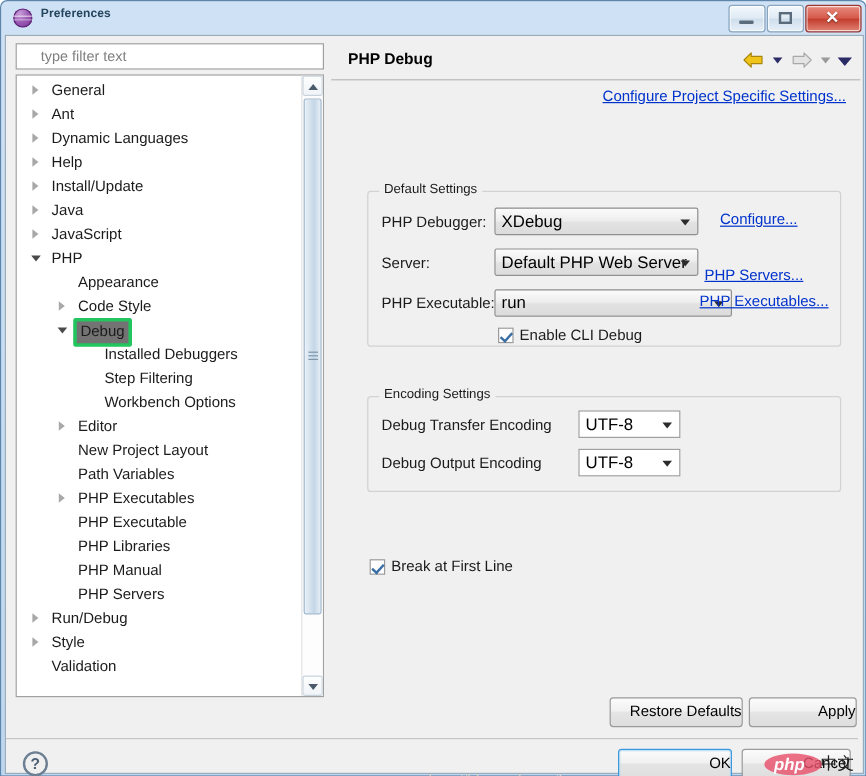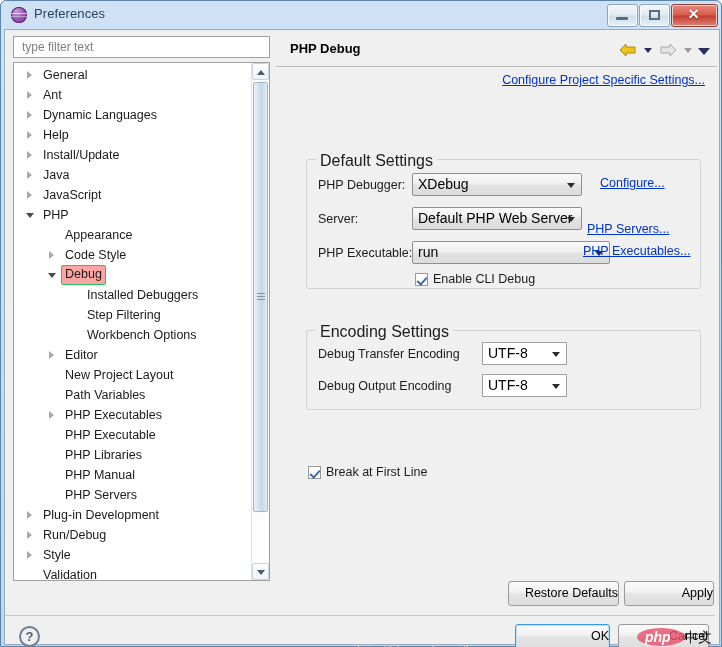--- a/index.html
+++ b/index.html
@@ -44,22 +44,22 @@
     background: rgba(255,255,255,0.65);
   }
   .title-icon::after {
     content: "";
     position: absolute; left: 0; top: 9px;
     width: 16px; height: 1px;
     background: rgba(255,255,255,0.4);
   }
   .title-text {
     position: absolute; left: 33px; top: 5px;
-    font-size: 13px;
-    font-weight: normal;
+    font-size: 10px;
+    font-weight: bold;
     color: #26455f;
     letter-spacing: .1px;
   }
 
   .winbtns {
     position: absolute; right: 5px; top: 3px;
     display: flex;
     height: 21px;
   }
   .wb {
@@ -116,21 +116,21 @@
     width: 257px; height: 22px;
   }
   .filter-input {
     width: 100%; height: 100%;
     box-sizing: border-box;
     border: 1px solid #a0a0a0;
     background: #fff;
     font-family: "Liberation Sans", sans-serif;
     font-size: 12px;
     color: #000;
-    padding: 0 8px;
+    padding: 0 20px;
     outline: none;
   }
   .filter-input::placeholder { color: #808080; opacity: 1; }
 
   .tree-pane {
     position: absolute; left: 8px; top: 32px;
     width: 257px; height: 519px;
     background: #fff;
     border: 1px solid #a0a0a0;
     box-sizing: border-box;
@@ -164,22 +164,22 @@
   }
   .arrow.expanded::before {
     content: "";
     position: absolute; left: 0px; top: 2px;
     border-top: 5px solid #4a4a4a;
     border-left: 4px solid transparent;
     border-right: 4px solid transparent;
   }
   .tree-row .lbl { position: absolute; top: 0; }
   .tree-row.selected .lbl {
-    background: #fca5a5;
-    border: 1px solid #22c55e;
+    background: #737373;
+    border: 3px solid #22c55e;
     border-radius: 2px;
     padding: 0 3px;
     margin-left: -4px;
     height: 18px;
     line-height: 17px;
   }
 
   .tree-scroll {
     position: absolute;
     right: 0px; top: 0px;
@@ -284,21 +284,21 @@
     position: absolute;
     border: 1px solid #d2d2d2;
     border-radius: 3px;
     background: transparent;
   }
   .group > .glabel {
     position: absolute;
     top: -8px; left: 9px;
     background: #f0f0f0;
     padding: 0 4px;
-    font-size: 16px;
+    font-size: 11px;
     color: #1b1b1b;
   }
 
   #grpDefault { left: 30px; top: 127px; width: 393px; height: 128px; }
   #grpEncoding { left: 30px; top: 298px; width: 393px; height: 78px; }
   .flabel { position: absolute; font-size: 12.5px; color: #1b1b1b; }
 
   .combo {
     position: absolute;
     box-sizing: border-box;
@@ -540,24 +540,20 @@
             <span class="lbl" style="left: 51px;">PHP Libraries</span>
           </div>
           <div class="tree-row">
             <span class="lbl" style="left: 51px;">PHP Manual</span>
           </div>
           <div class="tree-row">
             <span class="lbl" style="left: 51px;">PHP Servers</span>
           </div>
           <div class="tree-row">
             <span class="arrow collapsed" style="left: 12px;"></span>
-            <span class="lbl" style="left: 29px;">Plug-in Development</span>
-          </div>
-          <div class="tree-row">
-            <span class="arrow collapsed" style="left: 12px;"></span>
             <span class="lbl" style="left: 29px;">Run/Debug</span>
           </div>
           <div class="tree-row">
             <span class="arrow collapsed" style="left: 12px;"></span>
             <span class="lbl" style="left: 29px;">Style</span>
           </div>
           <div class="tree-row">
             <span class="lbl" style="left: 29px;">Validation</span>
           </div>
         </div>

